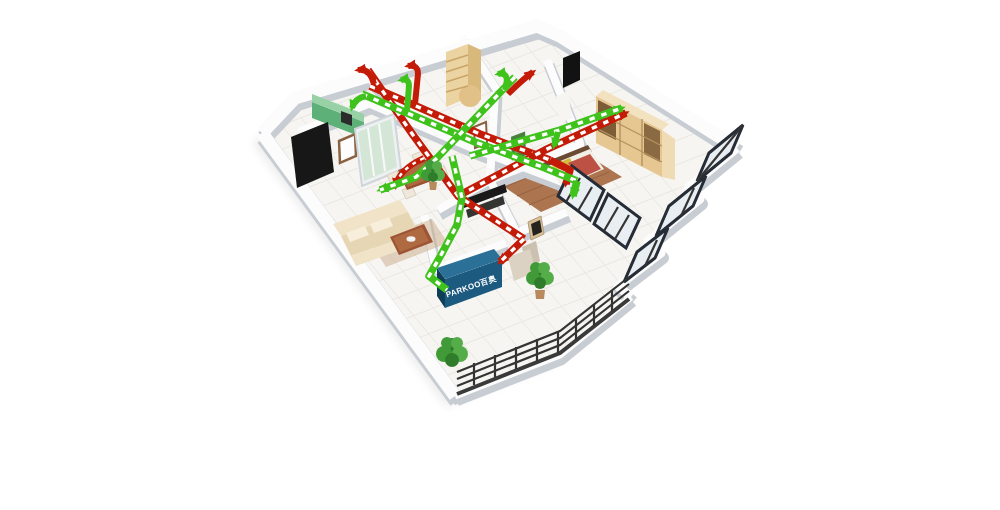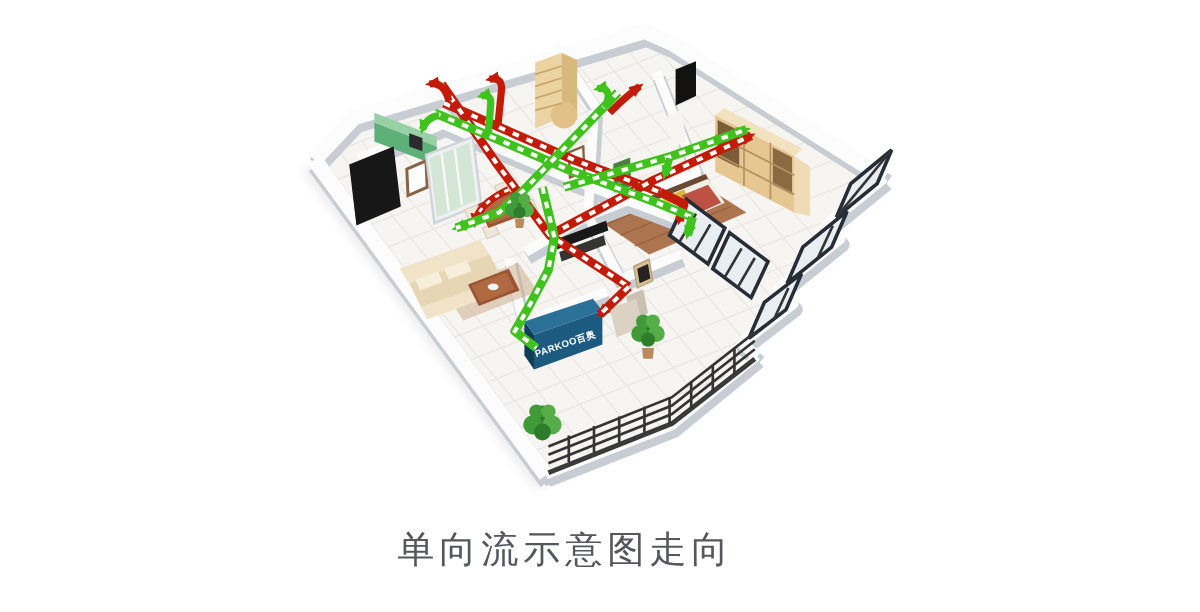--- a/index.html
+++ b/index.html
@@ -290,14 +290,13 @@
   <g>
     <circle class="plant1" cx="452" cy="347" r="9"></circle>
         <circle class="plant2" cx="444" cy="354" r="8"></circle>
     <circle class="plant3" cx="460" cy="354" r="8"></circle>
         <circle class="plant2" cx="447" cy="343" r="6"></circle>
     <circle class="plant3" cx="457" cy="343" r="6"></circle>
         <circle class="plant1" cx="452" cy="360" r="7"></circle>
   </g>
 </svg>
 
-<div class="caption">单向流示意图走向</div>
 </div>
 
 </body></html>

